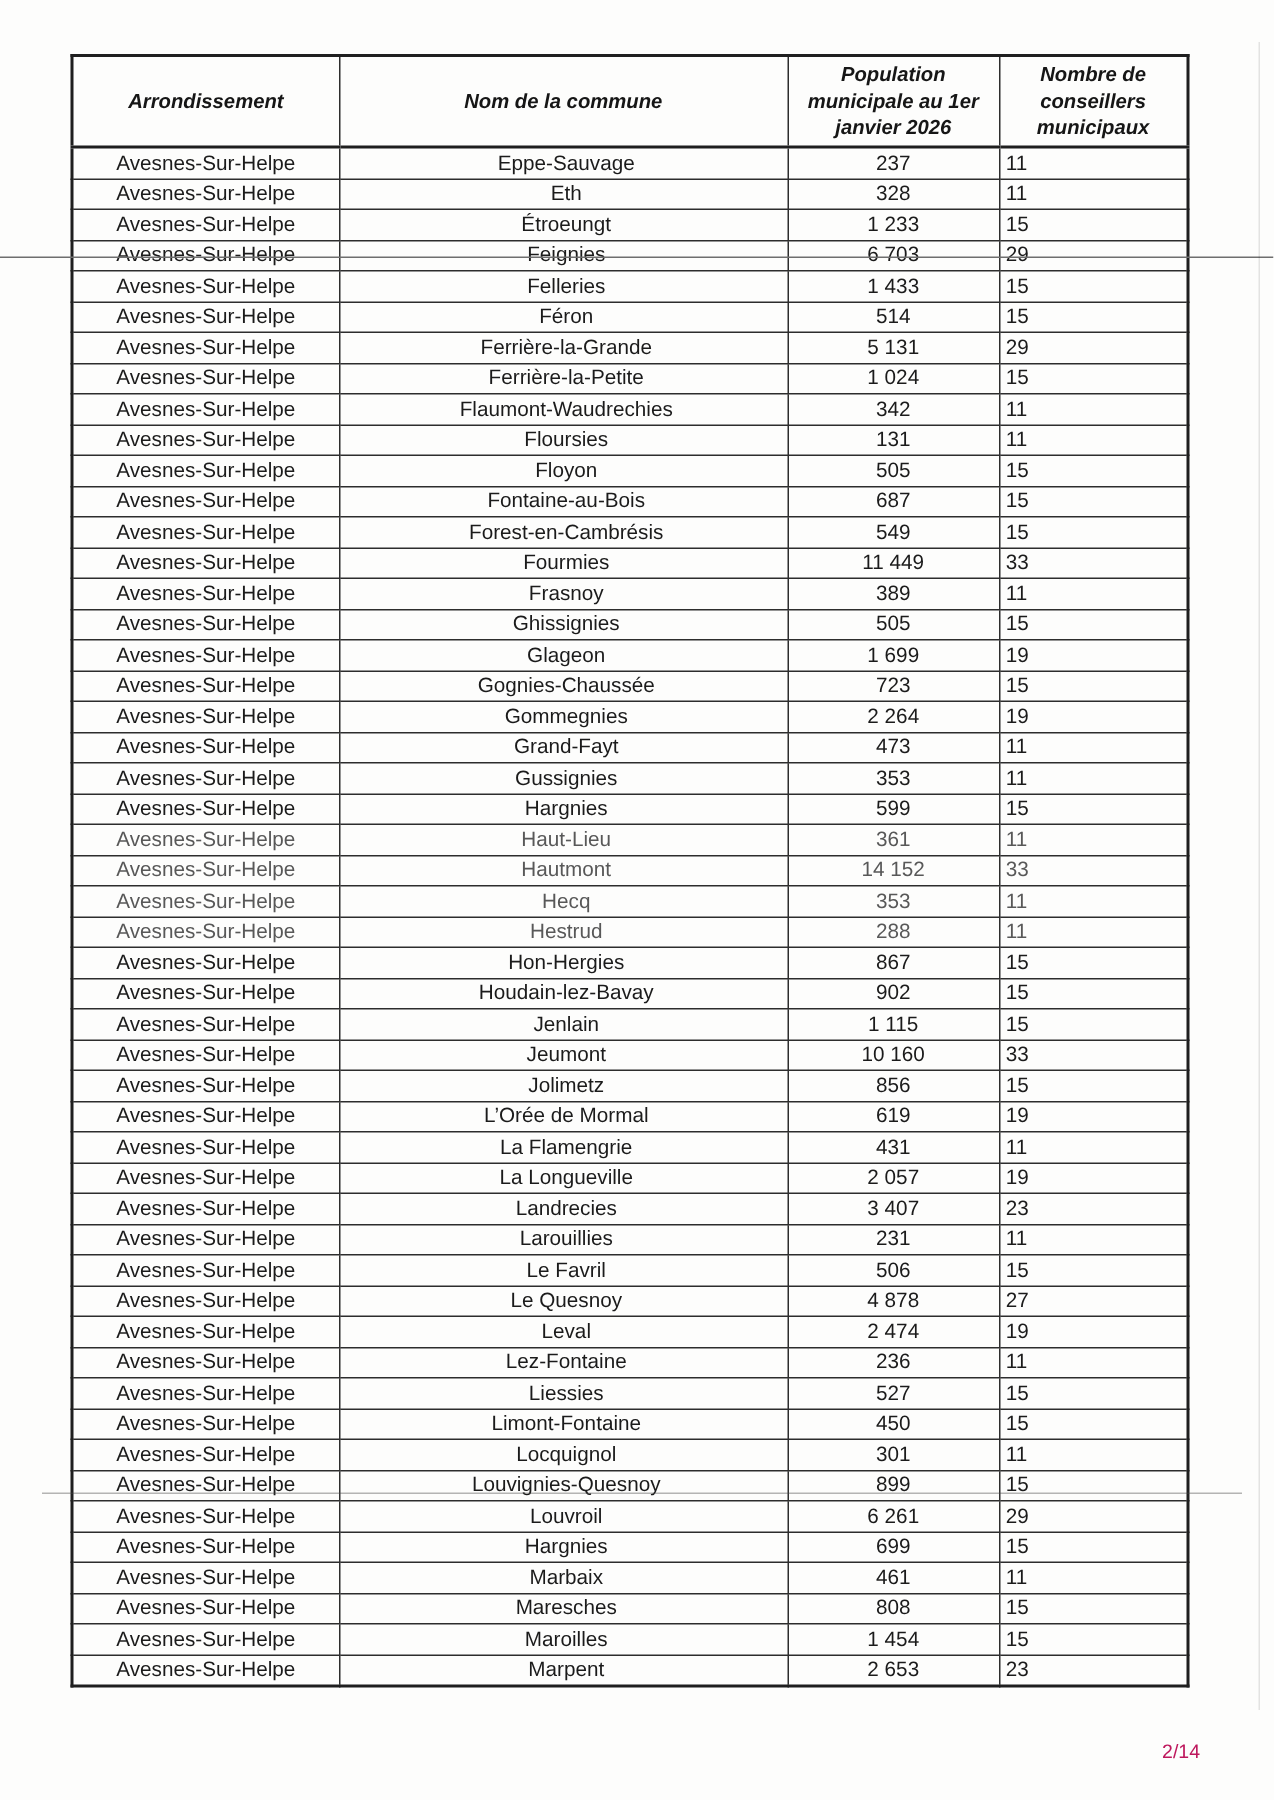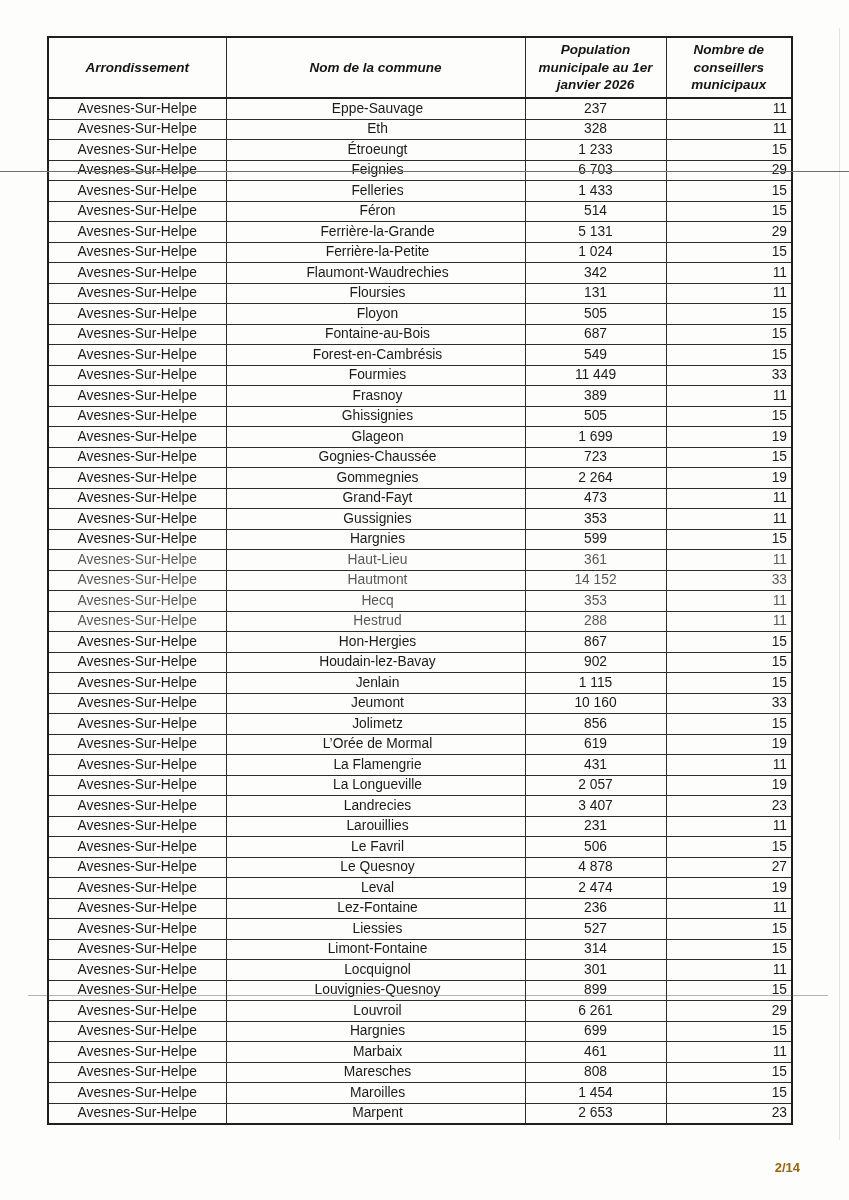--- a/index.html
+++ b/index.html
@@ -44,21 +44,21 @@
   }
   .commune-table td {
     height: 19.5px;
     font-size: 13.8px;
     line-height: 1;
     padding: 0 4px;
   }
   .col-arrondissement { text-align: center; margin-left: 29px; }
   .col-commune { text-align: center; padding-left: 8px !important; }
   .col-population { text-align: center; }
-  .col-conseillers { text-align: right; margin-left: 25px; }
+  .col-conseillers { text-align: left; margin-left: 25px; }
 
   
   .commune-table tbody tr:nth-child(n+23):nth-child(-n+26) td { color: #585858; }
 
   
   .scan-hline-top {
     position: absolute;
     left: 0; top: 171px;
     width: 849px; height: 1px;
     background: #6e6e6e;
@@ -76,22 +76,22 @@
     background: rgba(0,0,0,0.10);
   }
 
   
   .page-number {
     position: absolute;
     left: 745px; top: 1160px;
     width: 55px;
     text-align: right;
     font-size: 13px;
-    font-weight: bold;
-    color: #a16207;
+    font-weight: normal;
+    color: #be185d;
   }
 </style>
 </head>
 <body>
 
 <div class="page">
 
   <table class="commune-table">
     <colgroup>
       <col style="width:178px">
@@ -350,21 +350,21 @@
         </tr>
         <tr>
           <td class="col-arrondissement">Avesnes-Sur-Helpe</td>
           <td class="col-commune">Liessies</td>
           <td class="col-population">527</td>
           <td class="col-conseillers">15</td>
         </tr>
         <tr>
           <td class="col-arrondissement">Avesnes-Sur-Helpe</td>
           <td class="col-commune">Limont-Fontaine</td>
-          <td class="col-population">314</td>
+          <td class="col-population">450</td>
           <td class="col-conseillers">15</td>
         </tr>
         <tr>
           <td class="col-arrondissement">Avesnes-Sur-Helpe</td>
           <td class="col-commune">Locquignol</td>
           <td class="col-population">301</td>
           <td class="col-conseillers">11</td>
         </tr>
         <tr>
           <td class="col-arrondissement">Avesnes-Sur-Helpe</td>

